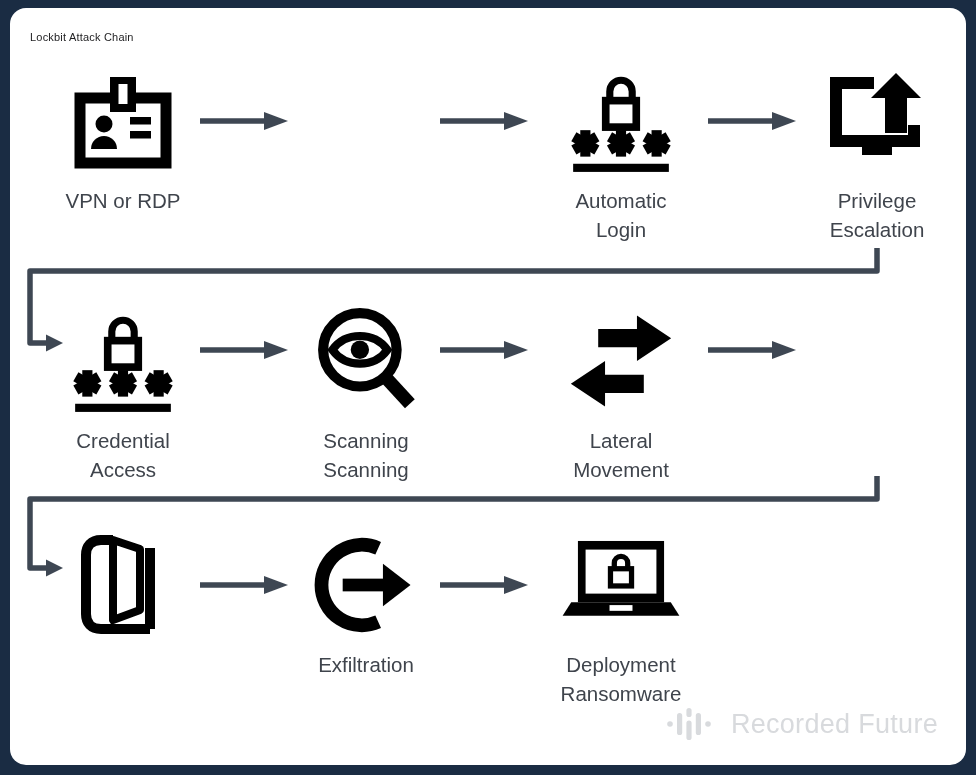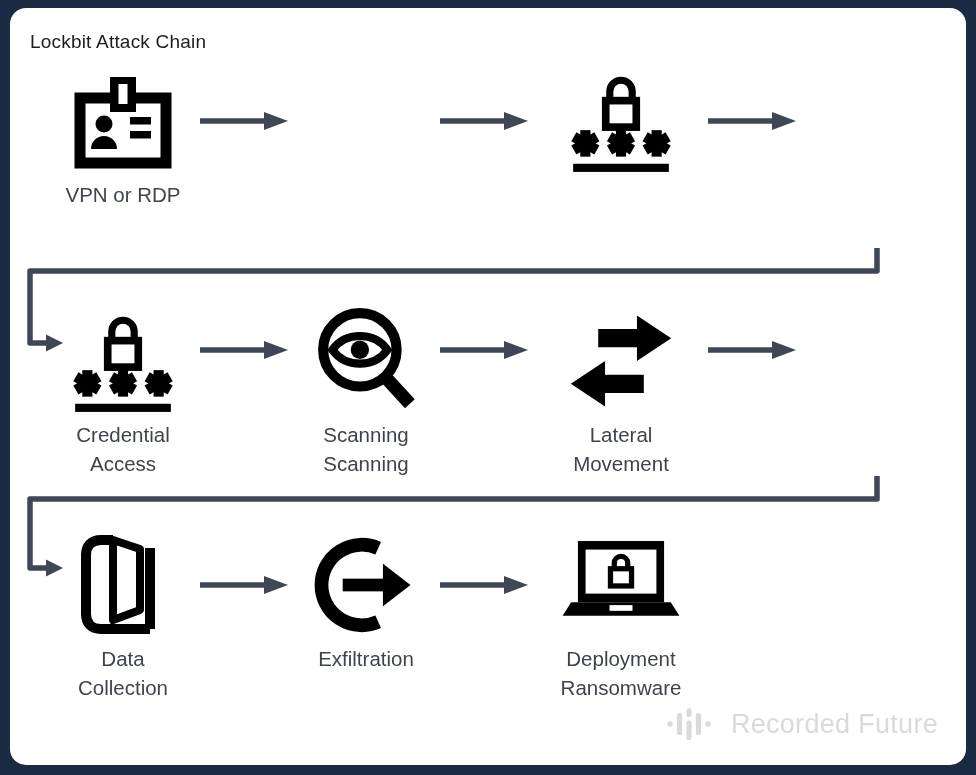--- a/index.html
+++ b/index.html
@@ -1,22 +1,22 @@
 <!DOCTYPE html>
 <html><head>
 <meta charset="utf-8">
 <style>
   html,body{margin:0;padding:0;}
   body{font-family:"Liberation Sans",sans-serif;}
   .canvas{position:relative;width:976px;height:775px;background:#1a2c43;overflow:hidden;}
   .card{position:absolute;left:10px;top:8px;right:10px;bottom:10px;background:#ffffff;border-radius:16px;}
-  .title{position:absolute;left:30px;top:31px;font-size:19px;font-weight:500;color:#1d1d1f;letter-spacing:.2px;}
+  .title{position:absolute;left:30px;top:31px;font-size:11px;font-weight:500;color:#1d1d1f;letter-spacing:.2px;}
   .step{position:absolute;width:200px;display:flex;flex-direction:column;align-items:center;}
   .iconbox{height:118px;display:flex;align-items:center;justify-content:center;}
-  .label{font-size:20.5px;line-height:29px;text-align:center;color:#3f444c;}
+  .label{margin-top:6px;font-size:20.5px;line-height:29px;text-align:center;color:#3f444c;}
   .label span{display:block;}
   .c1{left:23px;} .c2{left:266px;} .c3{left:521px;} .c4{left:777px;}
   .r1{top:62px;} .r2{top:302px;} .r3{top:526px;}
   .arrow{position:absolute;width:90px;height:30px;}
   .a1{left:198px;} .a2{left:438px;} .a3{left:706px;}
   .ay1{top:106px;} .ay2{top:335px;} .ay3{top:570px;}
   .connectors{position:absolute;left:0;top:0;pointer-events:none;}
   .logo{position:absolute;right:38px;top:706px;display:flex;align-items:center;gap:19px;color:#d8dadd;}
   .logo-text{font-size:27px;font-weight:500;letter-spacing:.3px;}
   svg{display:block;}
@@ -72,29 +72,46 @@
           <line x1="55" y1="59" x2="55" y2="85"></line>
             <line x1="43.7" y1="65.5" x2="66.3" y2="78.5"></line>
             <line x1="43.7" y1="78.5" x2="66.3" y2="65.5"></line>
           <line x1="90" y1="59" x2="90" y2="85"></line>
             <line x1="78.7" y1="65.5" x2="101.3" y2="78.5"></line>
             <line x1="78.7" y1="78.5" x2="101.3" y2="65.5"></line>
         </g>
         <rect x="8" y="92" width="94" height="8" fill="#000"></rect>
       </svg>
     </div>
+    <div class="label">
+      <span>Automatic</span>
+      <span>Login</span>
+    </div>
   </div>
 
   <div class="arrow a3 ay1">
     <svg width="90" height="30" viewBox="0 0 90 30">
       <line x1="2" y1="15" x2="66" y2="15" stroke="#3e4753" stroke-width="5.5"></line>
       <polygon points="66,6 90,15 66,24" fill="#3e4753"></polygon>
     </svg>
   </div>
 
+  <div class="step c4 r1">
+    <div class="iconbox">
+      <svg width="114" height="100" viewBox="0 0 110 100">
+        <path d="M52 12 H14 V70 H92 V54" fill="none" stroke="#000" stroke-width="12"></path>
+        <rect x="40" y="70" width="30" height="14" fill="#000"></rect>
+        <path d="M74 2 L99 27 L85 27 L85 62 L63 62 L63 27 L49 27 Z" fill="#000"></path>
+      </svg>
+    </div>
+    <div class="label">
+      <span>Privilege</span>
+      <span>Escalation</span>
+    </div>
+  </div>
 
   <div class="step c1 r2">
     <div class="iconbox">
       <svg width="112" height="102" viewBox="0 0 110 100">
         <path d="M44 30 V21 a11 11 0 0 1 22 0 V30" fill="none" stroke="#000" stroke-width="7"></path>
         <rect x="40" y="30" width="30" height="26" fill="none" stroke="#000" stroke-width="7.5"></rect>
         <g stroke="#000" stroke-width="10">
           <line x1="20" y1="59" x2="20" y2="85"></line>
             <line x1="8.7" y1="65.5" x2="31.3" y2="78.5"></line>
             <line x1="8.7" y1="78.5" x2="31.3" y2="65.5"></line>
@@ -165,24 +182,20 @@
 
 
   <div class="step c1 r3">
     <div class="iconbox">
       <svg width="100" height="118" viewBox="0 0 100 100">
         <path d="M40 5 H28 C18 5 13 11 13 20 V79 C13 88 18 94 28 94 H77" fill="none" stroke="#000" stroke-width="10"></path>
         <path d="M40 5 L67 14 V75 L40 85 Z" fill="none" stroke="#000" stroke-width="8" stroke-linejoin="round"></path>
         <rect x="72" y="13" width="10" height="81" fill="#000"></rect>
       </svg>
     </div>
-    <div class="label">
-      <span>Data</span>
-      <span>Collection</span>
-    </div>
   </div>
 
   <div class="arrow a1 ay3">
     <svg width="90" height="30" viewBox="0 0 90 30">
       <line x1="2" y1="15" x2="66" y2="15" stroke="#3e4753" stroke-width="5.5"></line>
       <polygon points="66,6 90,15 66,24" fill="#3e4753"></polygon>
     </svg>
   </div>
 
   <div class="step c2 r3">

